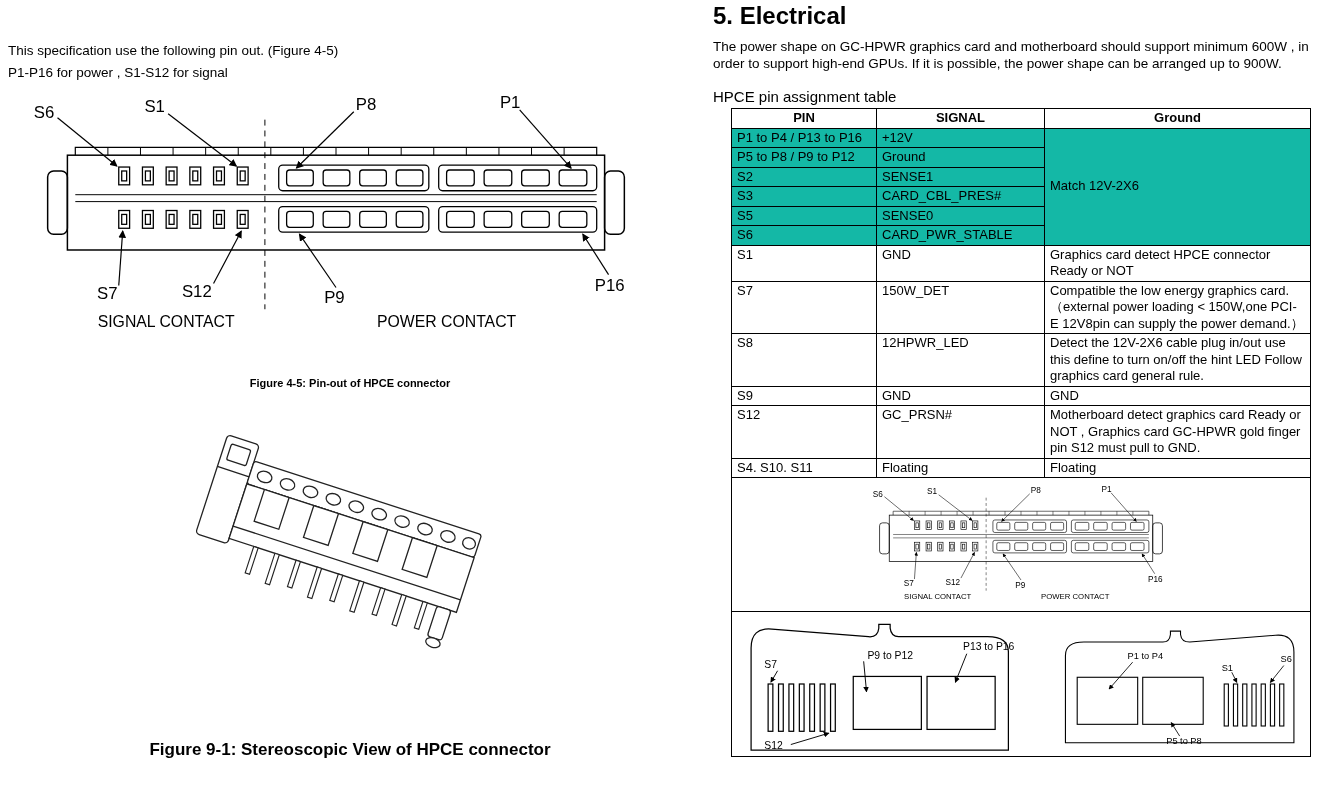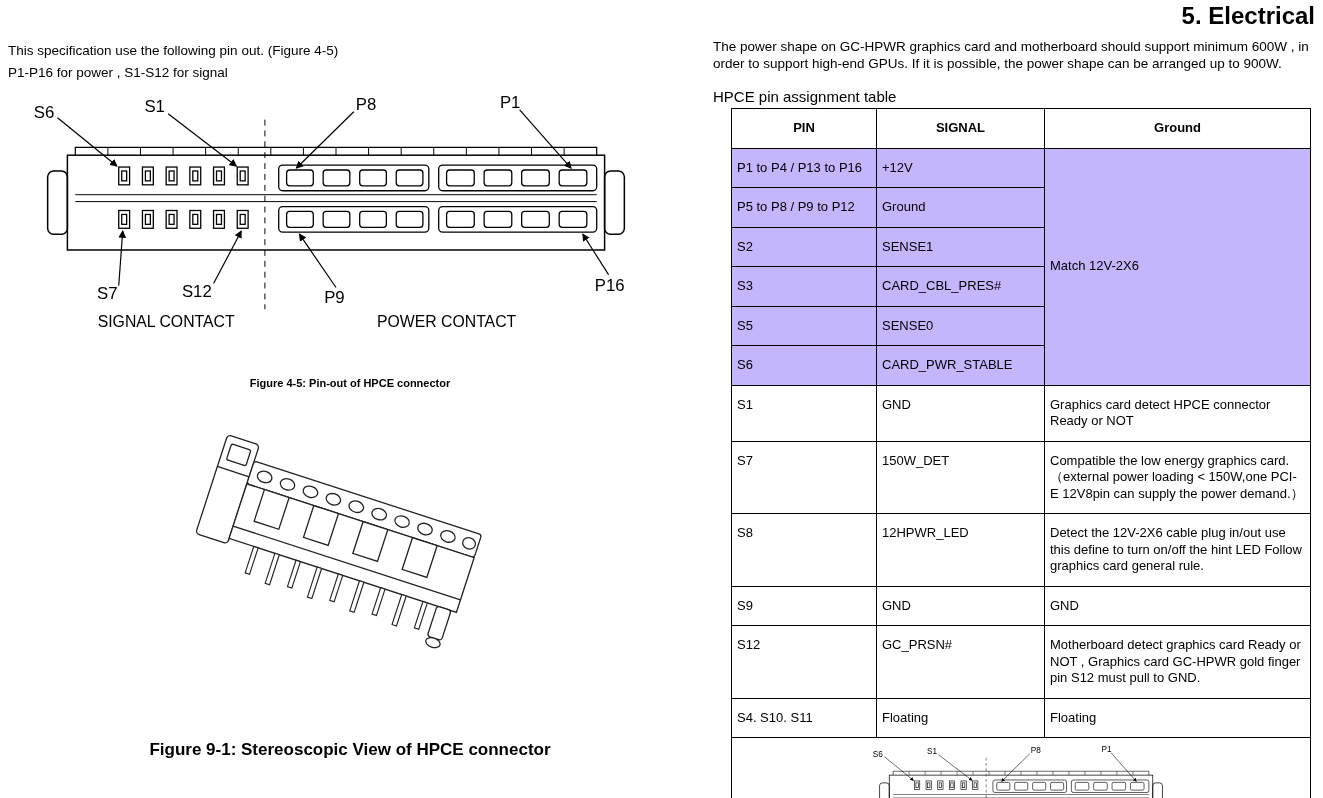--- a/index.html
+++ b/index.html
@@ -13,29 +13,29 @@
   .intro .b { font-weight:normal; }
   .pinout-big { position:absolute; left:20px; top:84px; }
   .fig45-caption { position:absolute; left:0; top:377px; width:700px; text-align:center;
                    font-size:11px; font-weight:bold; }
   .stereo { position:absolute; left:182px; top:410px; }
   .fig41-caption { position:absolute; left:0; top:740px; width:700px; text-align:center;
                    font-size:17px; font-weight:bold; }
 
   
   .right-col { position:absolute; left:713px; top:0; width:602px; }
-  .heading { font-size:24px; font-weight:bold; margin:2px 0 8px 0;text-align:right; }
+  .heading { font-size:24px; font-weight:bold; margin:2px 0 8px 0; }
   .para { font-size:13.5px; line-height:17px; }
   .table-label { font-size:15px; margin-top:16px; }
   .pin-table { border-collapse:collapse; width:579px; margin:3px 0 0 18px;
                font-size:13px; table-layout:fixed; }
-  .pin-table th, .pin-table td { border:1px solid #000; padding:11px 5px;
+  .pin-table th, .pin-table td { border:1px solid #000; padding:1px 5px;
                vertical-align:top; text-align:left; line-height:16.5px; overflow:hidden; }
   .pin-table th { font-weight:bold; text-align:center; }
-  tr.shade td { background:#c4b5fd; }
+  tr.shade td { background:#14b8a6; }
   td.merged { vertical-align:middle; background:#e7e7e7; }
   td.diag-cell { text-align:center; padding:2px 0; background:#fff; }
   td.endviews-cell { padding:2px 6px; background:#fff; }
   .endviews-wrap { display:flex; justify-content:space-between; align-items:flex-start; }
 
   svg text { font-family:"Liberation Sans", sans-serif; fill:#000; }
   .hidden-defs { position:absolute; width:0; height:0; overflow:hidden; }
 </style>
 </head>
 <body>

